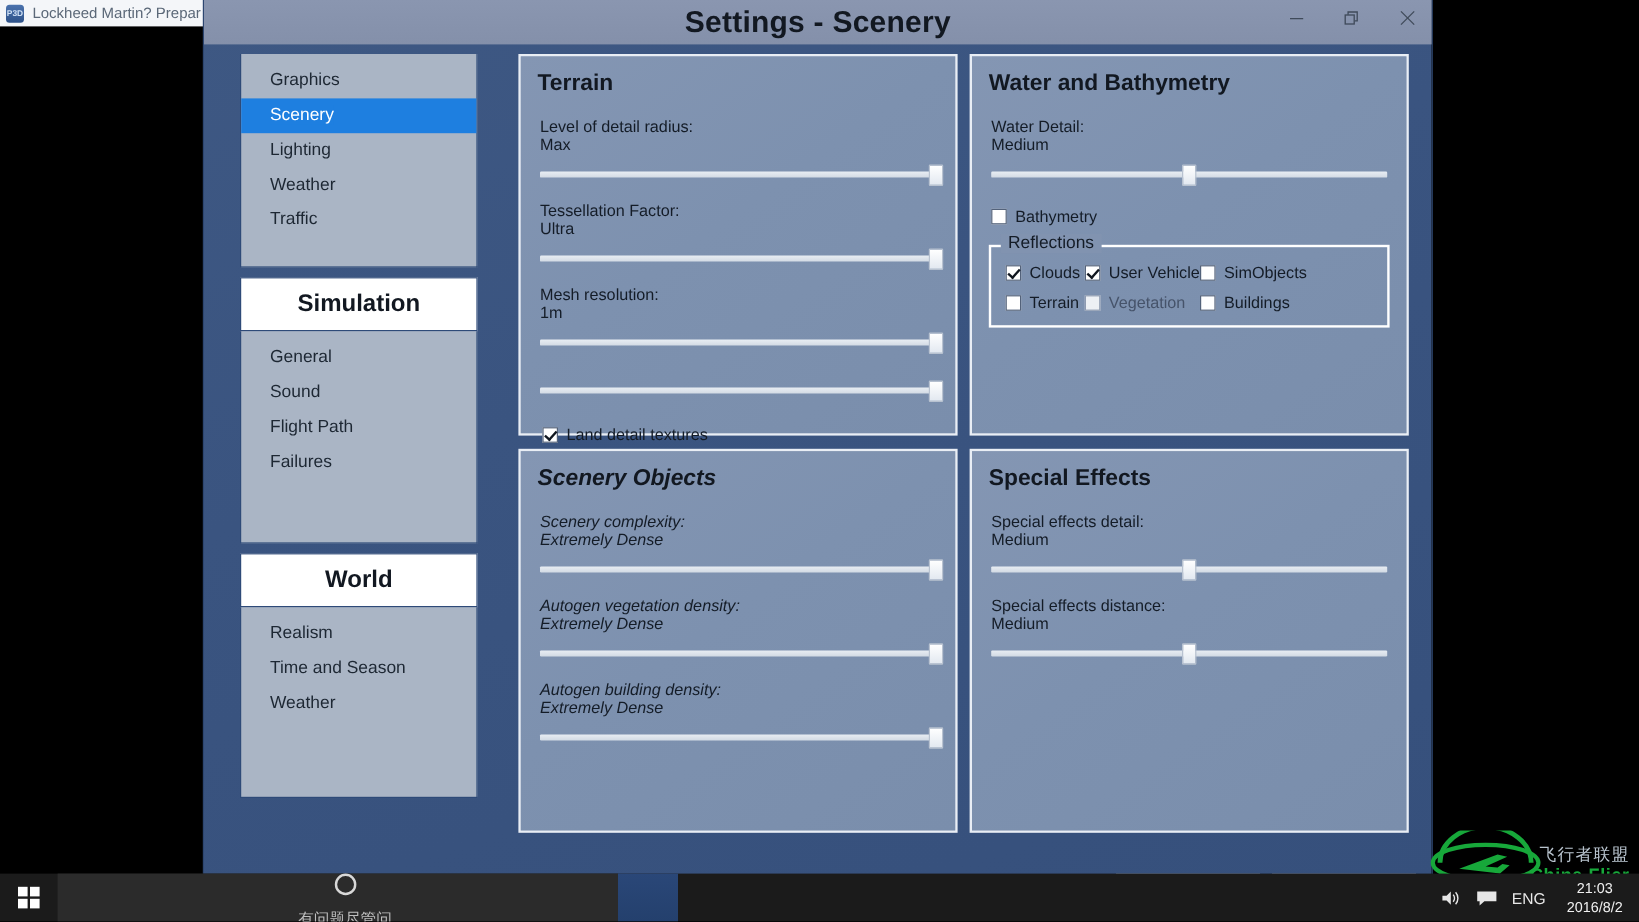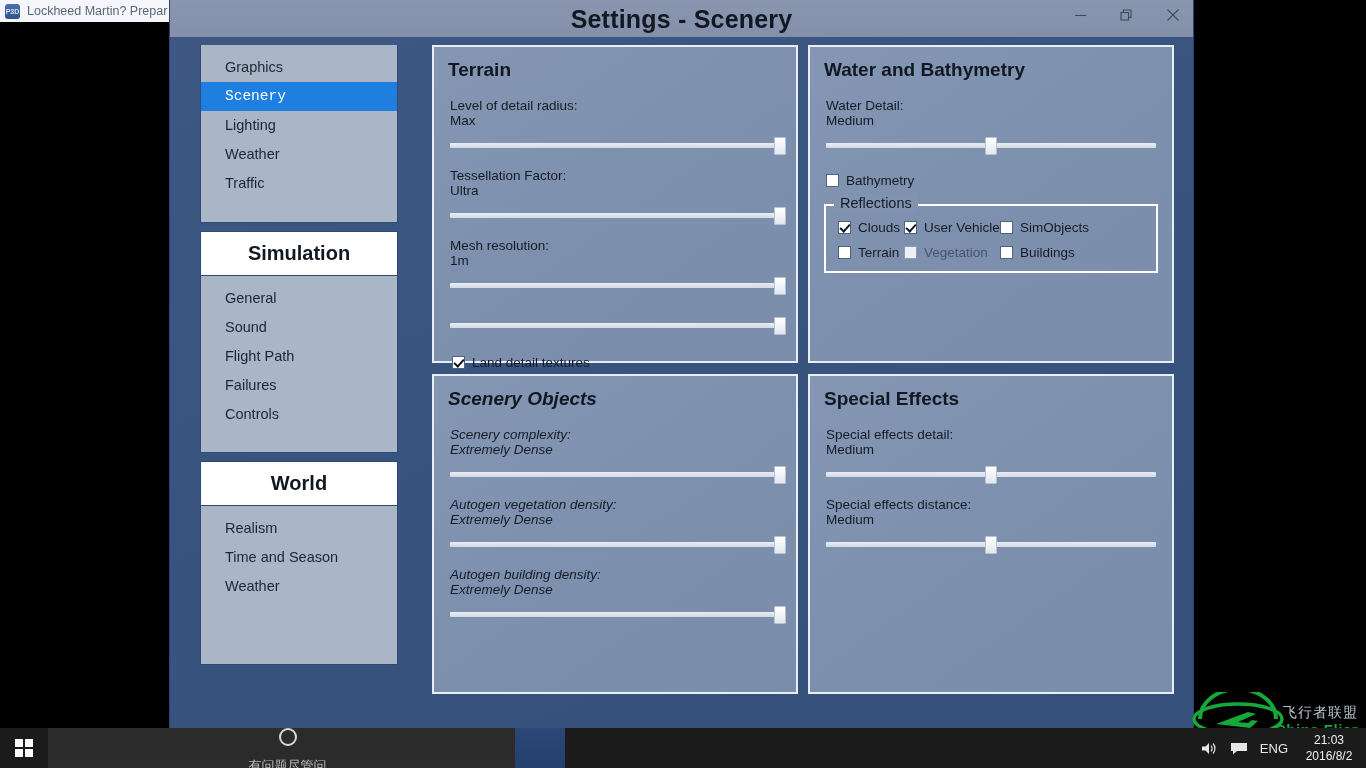--- a/index.html
+++ b/index.html
@@ -63,21 +63,21 @@
     font-size: 20px; font-weight: bold; color: #121821;
   }
   .side-body {
     background: #aab5c5; border: 1px solid #2e4a78; border-top: none;
     padding: 8px 0 10px 0;
   }
   .side-item {
     height: 29px; line-height: 29px; padding-left: 24px;
     font-size: 14.5px; color: #1d2733; white-space: nowrap;
   }
-  .side-item.selected { background: #1e7fe0; color: #ffffff; font-family: Liberation Mono, monospace; }
+  .side-item.selected { background: #1e7fe0; color: #ffffff; }
   .side-item.selected span { background: #1e7fe0; }
   .sg-display .side-body { height: 178px; }
   .sg-sim .side-body { height: 177px; }
   .sg-world .side-body { height: 159px; }
 
   
   .panel {
     position: absolute;
     background: linear-gradient(145deg, #8496b3 0%, #7d91af 45%, #7a8eac 100%);
     border: 2px solid #e9eef5;
@@ -265,21 +265,20 @@
         </div>
       </div>
 
       <div class="side-group sg-sim">
         <div class="side-header">Simulation</div>
         <div class="side-body">
           <div class="side-item"><span>General</span></div>
           <div class="side-item"><span>Sound</span></div>
           <div class="side-item"><span>Flight Path</span></div>
           <div class="side-item"><span>Failures</span></div>
-          <div class="side-item"><span>Controls</span></div>
         </div>
       </div>
 
       <div class="side-group sg-world">
         <div class="side-header">World</div>
         <div class="side-body">
           <div class="side-item"><span>Realism</span></div>
           <div class="side-item"><span>Time and Season</span></div>
           <div class="side-item"><span>Weather</span></div>
         </div>

